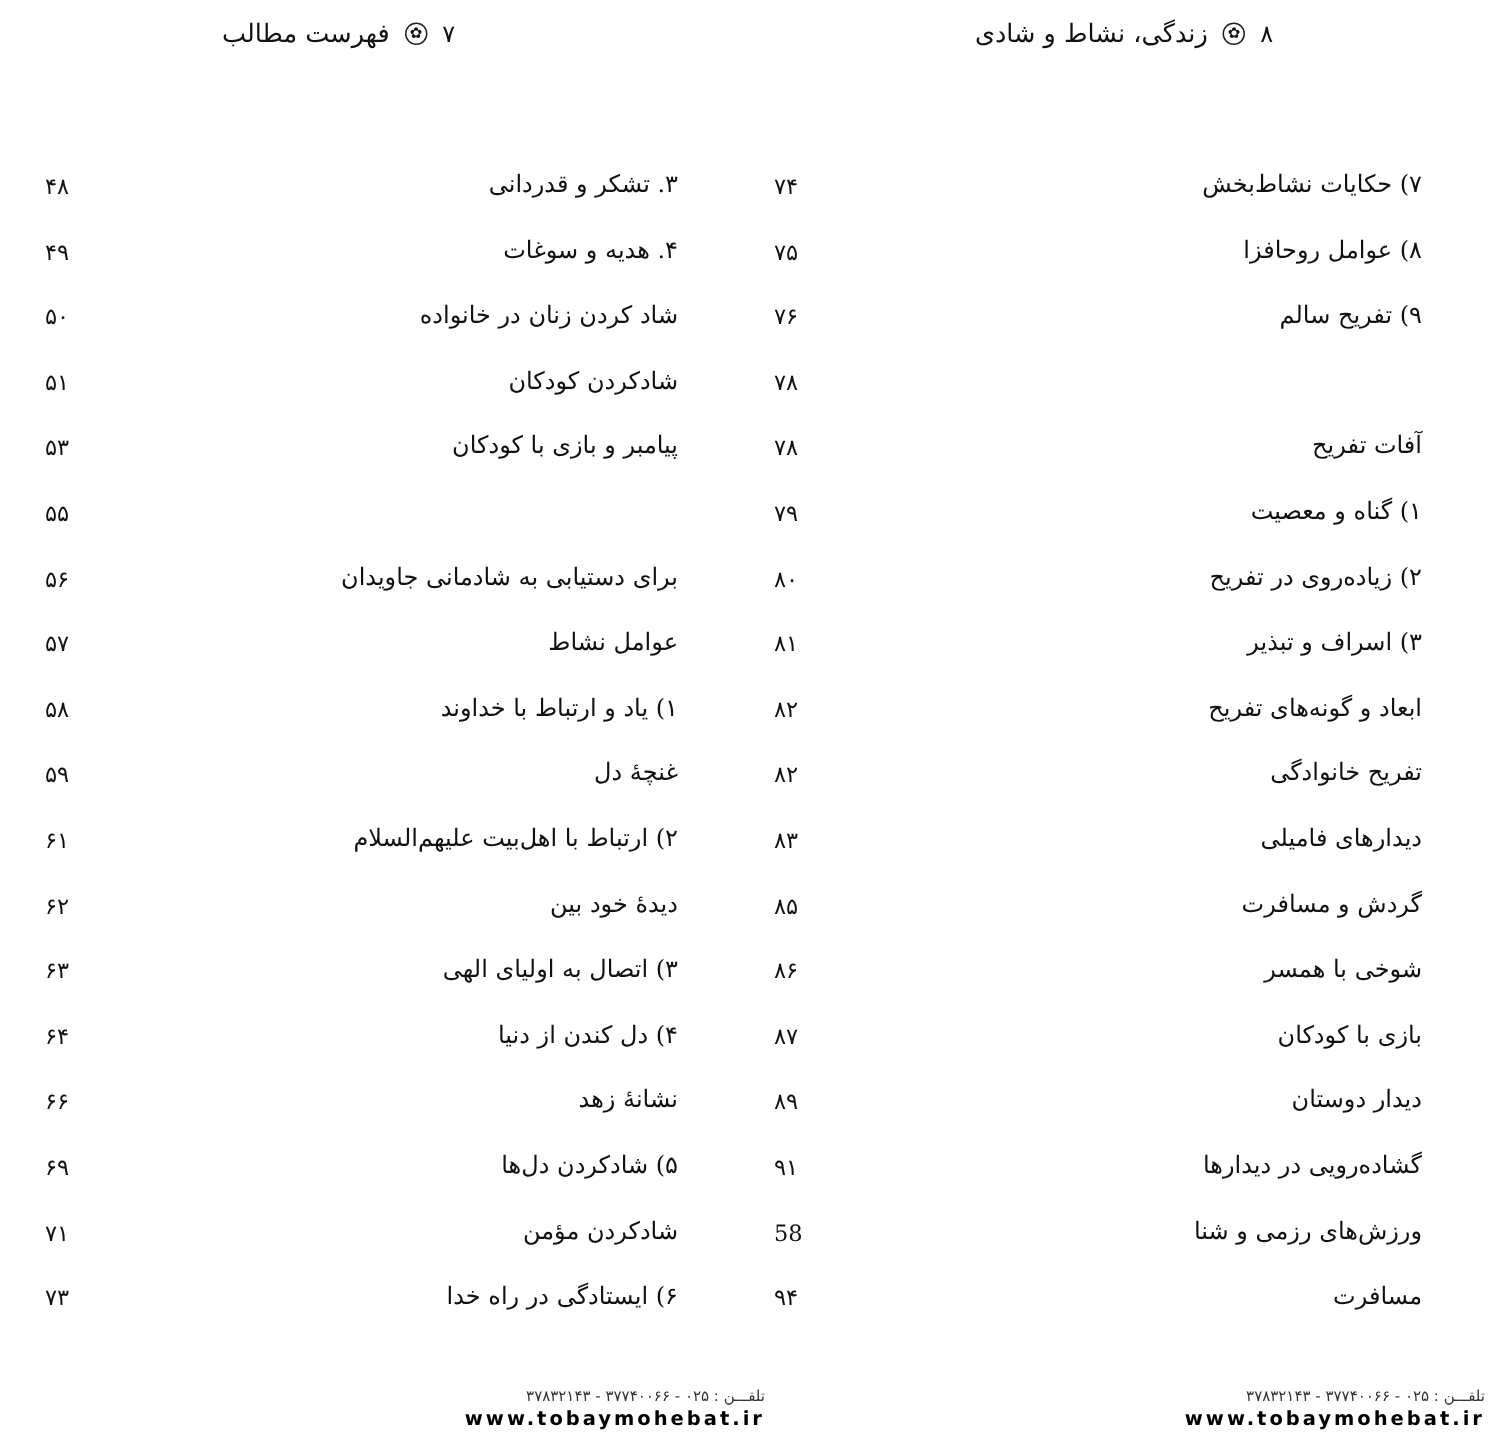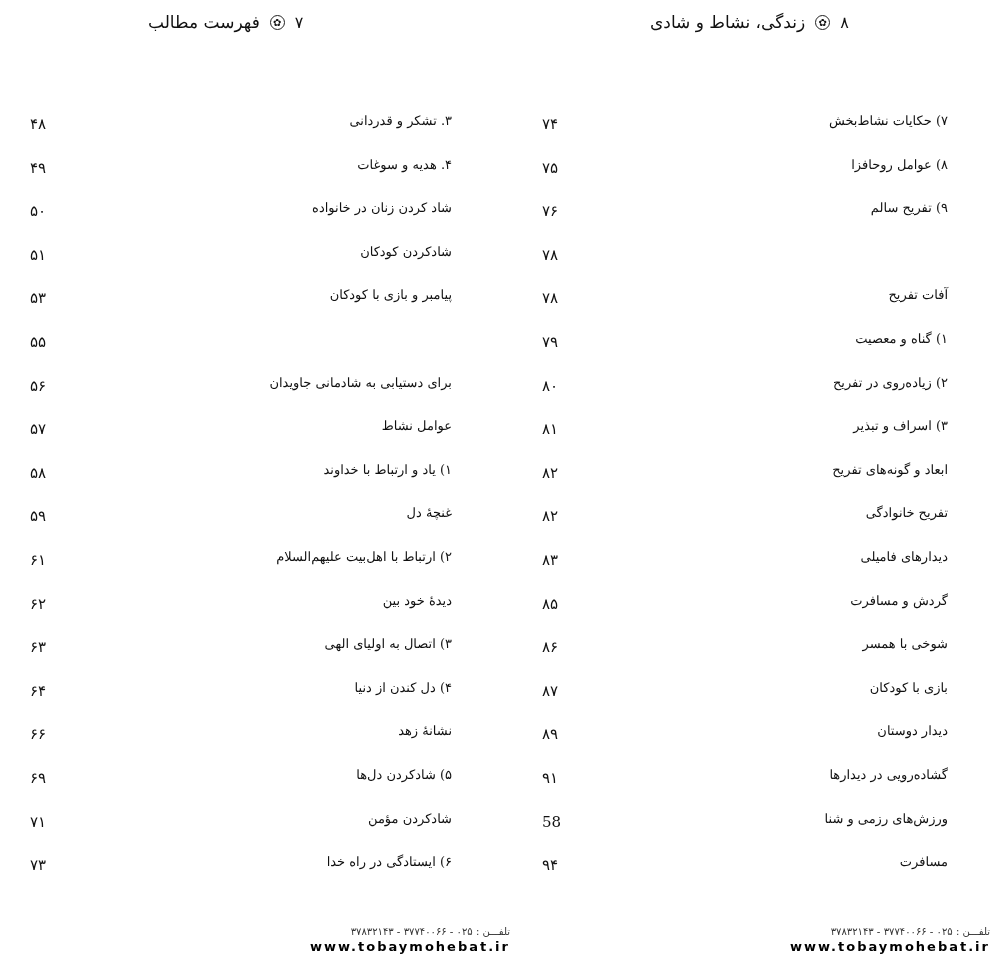--- a/index.html
+++ b/index.html
@@ -29,29 +29,29 @@
   .folio { font-size: 16px; }
 
   .toc {
     position: absolute; top: 105px; left: 0; width: 500px;
   }
   .toc-row {
     position: relative; height: 43.6px;
   }
   .toc-title {
     position: absolute; top: 8px; direction: rtl; text-align: right;
-    font-size: 13px; white-space: nowrap;
+    font-size: 16px; white-space: nowrap;
   }
   .page.left .toc-title { right: 48px; }
   .page.right .toc-title { right: 52px; }
   .toc-page {
     position: absolute; top: 10px; font-size: 15px; direction: rtl;
   }
   .page.left .toc-page { left: 30px; }
-  .page.right .toc-page { left: 42px; }
+  .page.right .toc-page { left: 16px; }
 
   .footer {
     position: absolute; top: 925px; left: 0; width: 500px; text-align: right;
     font-family: "DejaVu Sans", "Liberation Sans", sans-serif;
   }
   .footer-phone {
     font-size: 10px; color: #333; direction: rtl; letter-spacing: 1px; line-height: 14px;
   }
   .footer-url {
     font-size: 13px; font-weight: bold; color: #000000; letter-spacing: 2px; line-height: 16px;

